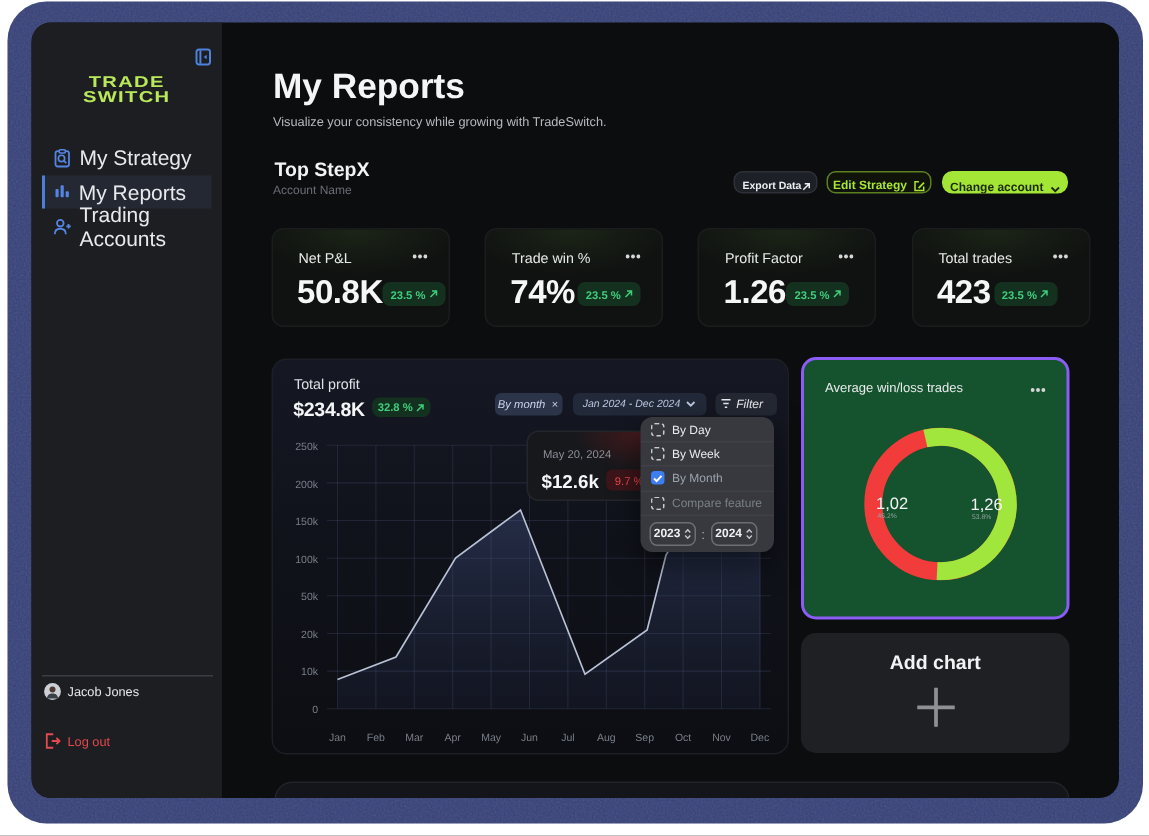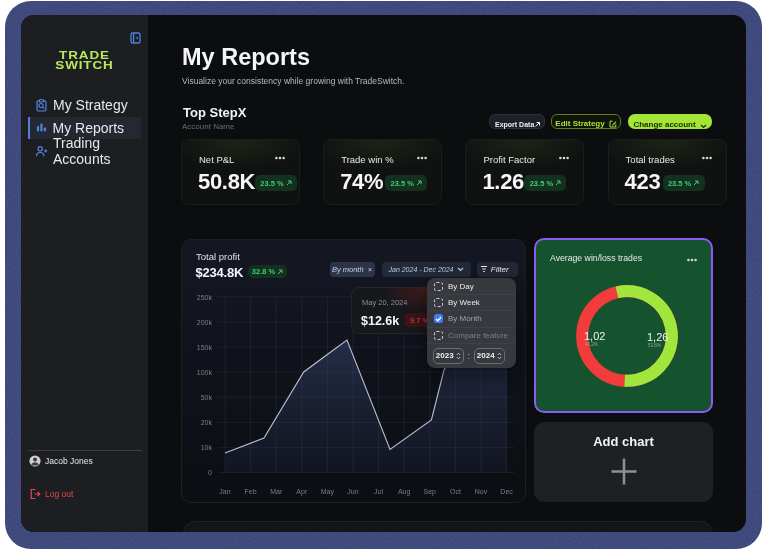--- a/index.html
+++ b/index.html
@@ -21,21 +21,21 @@
   
   h1 { position:absolute; left:161px; top:29px; font-size:23.5px; color:#f4f5f7; letter-spacing:0; }
   .subtitle { position:absolute; left:161px; top:61px; font-size:8.5px; color:#b7bac0; }
   .acct-name { position:absolute; left:162px; top:90px; font-size:13px; font-weight:bold; color:#f2f3f5; }
   .acct-sub { position:absolute; left:161px; top:107px; font-size:8px; color:#696d74; }
   .btn { position:absolute; top:98.5px; height:15px; border-radius:6px; display:flex; align-items:flex-end; justify-content:center; font-size:8px; font-weight:bold; white-space:nowrap; }
   .btn-export { left:468px; width:56px; font-size:7px; background:#1d2026; border:1px solid #2e3138; color:#eceef0; justify-content:space-between; padding:0 5px; }
   .btn-edit { left:530px; width:70px; background:#101309; border:1px solid #5d7f1f; color:#a8e635; }
   .btn-change { left:607px; width:84px; background:#a3e635; color:#1c2a08; border-radius:7px; }
   
-  .stat { position:absolute; top:124px; width:119px; height:66px; border-radius:8px; background:radial-gradient(95px 42px at 48% 0%, rgba(72,112,46,0.20), rgba(0,0,0,0) 72%), #101211; border:1px solid #1b1d1c; }
+  .stat { position:absolute; top:137px; width:119px; height:66px; border-radius:8px; background:radial-gradient(95px 42px at 48% 0%, rgba(72,112,46,0.20), rgba(0,0,0,0) 72%), #101211; border:1px solid #1b1d1c; }
   .stat .label { position:absolute; left:17px; top:13.5px; font-size:9.5px; color:#e8eae8; }
   .stat .num { position:absolute; left:16px; top:31px; font-size:22px; font-weight:bold; color:#f5f6f5; letter-spacing:-0.3px; line-height:22px; }
   .dots { position:absolute; right:14px; top:16px; width:10px; height:4px; }
   .dots svg { display:block; }
   .pill { position:absolute; height:16px; border-radius:5px; background:#14301f; color:#3fce7c; font-size:7.5px; font-weight:bold; display:flex; align-items:center; justify-content:center; gap:2px; }
   
   .chart-card { position:absolute; left:160px; top:224px; width:344.5px; height:264px; border-radius:10px; background:linear-gradient(180deg,#151823 0%, #11131c 40%, #0d0e13 100%); border:1px solid #1d1f26; }
   .chip { position:absolute; height:15px; border-radius:4px; font-size:7.5px; display:flex; align-items:center; justify-content:center;font-style:italic; }
   
   .dropdown { position:absolute; left:406px; top:263px; width:89px; height:90px; background:#37393e; border-radius:8px; box-shadow:0 8px 20px rgba(0,0,0,0.5); z-index:30; }

